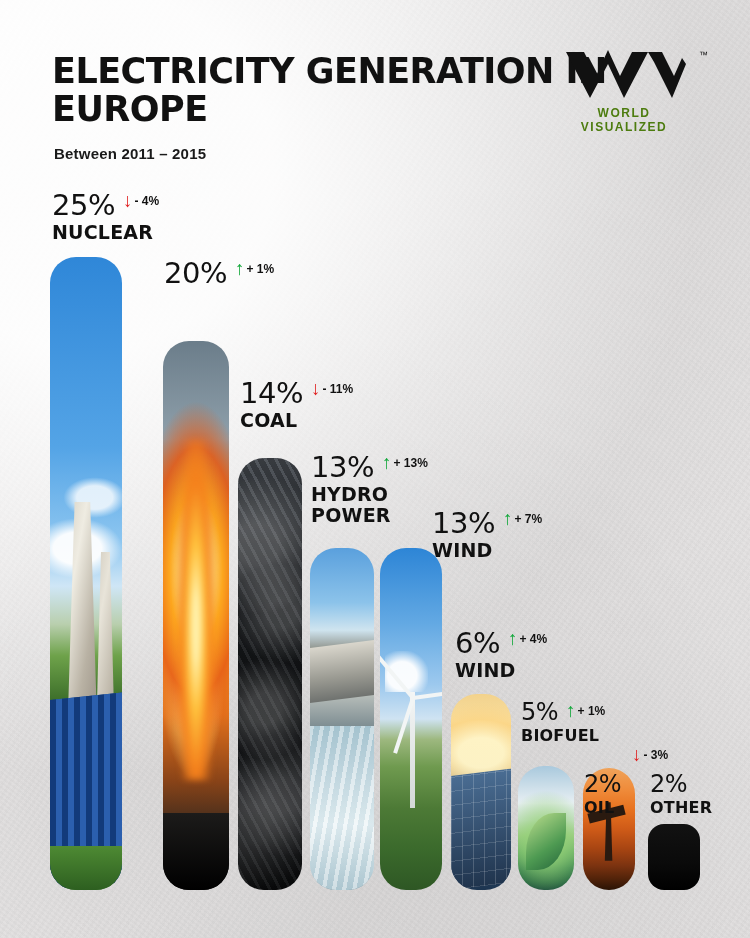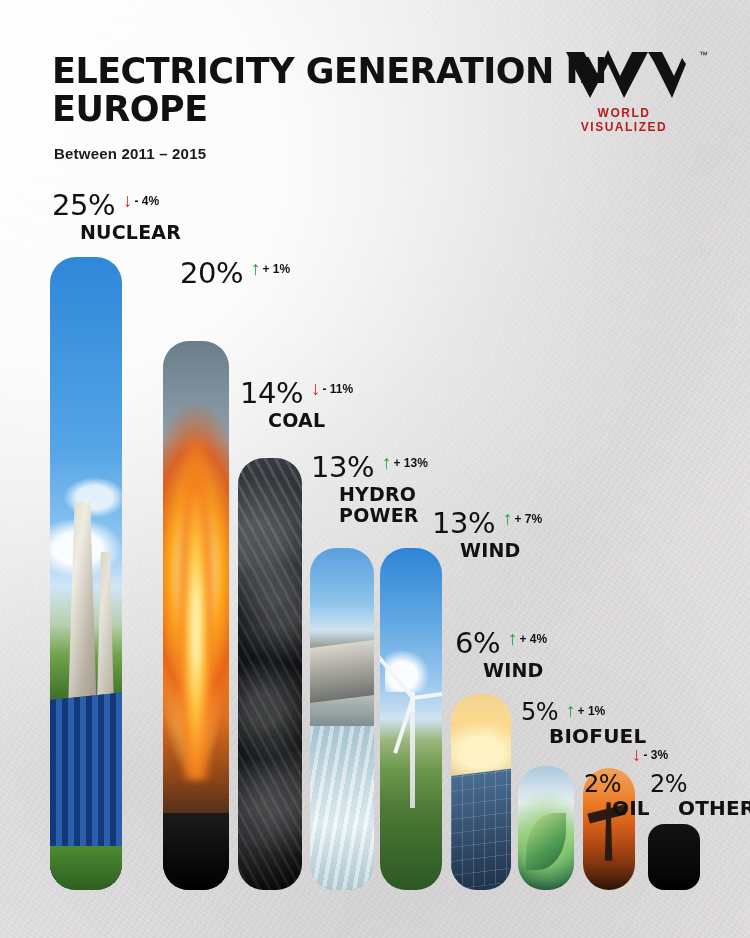--- a/index.html
+++ b/index.html
@@ -40,57 +40,56 @@
   .logo{
     position:absolute;right:36px;top:48px;width:180px;height:92px;
     text-align:center;
   }
   .logo svg{display:block;margin:0 auto;}
   .logo .tm{
     position:absolute;right:6px;top:2px;font-size:9px;color:#111;
   }
   .logo .brand{
     margin-top:4px;font-size:12px;font-weight:bold;line-height:14px;
-    letter-spacing:1.5px;color:#b91c1c;
+    letter-spacing:1.5px;color:#4d7c0f;
   }
 
   
   .bar{
     position:absolute;bottom:48px;border-radius:26px;overflow:hidden;
   }
 
   .label{
     position:absolute;color:#111;
   }
   .pct{
     font-size:29px;font-weight:normal;line-height:30px;
     font-family:"DejaVu Sans", sans-serif;letter-spacing:-0.5px;
   }
   .name{
     font-size:19px;font-weight:bold;line-height:21px;
     font-family:"DejaVu Sans", sans-serif;letter-spacing:0.2px;
     margin-top:2px;
-    margin-left:28px;
   }
   .row{display:flex;align-items:flex-start;}
   .delta{
     display:flex;align-items:center;margin-left:8px;margin-top:3px;
     font-size:12px;font-weight:bold;
   }
   .delta .arrow{font-size:19px;line-height:16px;margin-right:2px;font-weight:bold;}
   .up{color:#14a83c;}
   .down{color:#e02020;}
   .deltatxt{color:#111;font-size:12px;}
   .delta-above{
     position:absolute;display:flex;align-items:center;font-size:12px;font-weight:bold;
   }
 
   
   .pct-sm{font-size:24px;line-height:25px;}
-  .name-sm{font-size:20px;line-height:18px;}
+  .name-sm{font-size:16px;line-height:18px;}
 
   
   .nuclear{
     background:
       radial-gradient(ellipse 60px 40px at 38% 46%, rgba(255,255,255,.95) 0 40%, rgba(255,255,255,0) 75%),
       radial-gradient(ellipse 40px 26px at 62% 38%, rgba(255,255,255,.8) 0 45%, rgba(255,255,255,0) 78%),
       linear-gradient(180deg,#2f87d8 0%,#54a4e6 30%,#8dc6f0 45%,#cfe6f6 52%,#b9cfae 58%,#6ea24a 63%,#3d6f2a 70%,#1b3a8f 73%,#2a57b5 86%,#4a7ad0 92%,#2d5d2a 96%,#3f7a34 100%);
   }
   .nuclear .tower{
     position:absolute;left:18%;bottom:30%;width:54%;height:34%;
@@ -259,21 +258,21 @@
         <span class="deltatxt">- 4%</span>
       </div>
     </div>
     <div class="name">NUCLEAR</div>
   </div>
 
   <div class="bar gas" style="left:163px;width:66px;height:549px;">
     <div class="flamecore"></div>
     <div class="ground"></div>
   </div>
-  <div class="label" style="left:180px;top:258px;">
+  <div class="label" style="left:164px;top:258px;">
     <div class="row">
       <div class="pct">20%</div>
       <div class="delta">
         <span class="arrow up">↑</span>
         <span class="deltatxt">+ 1%</span>
       </div>
     </div>
   </div>
 
   <div class="bar coal" style="left:238px;width:64px;height:432px;"></div>

